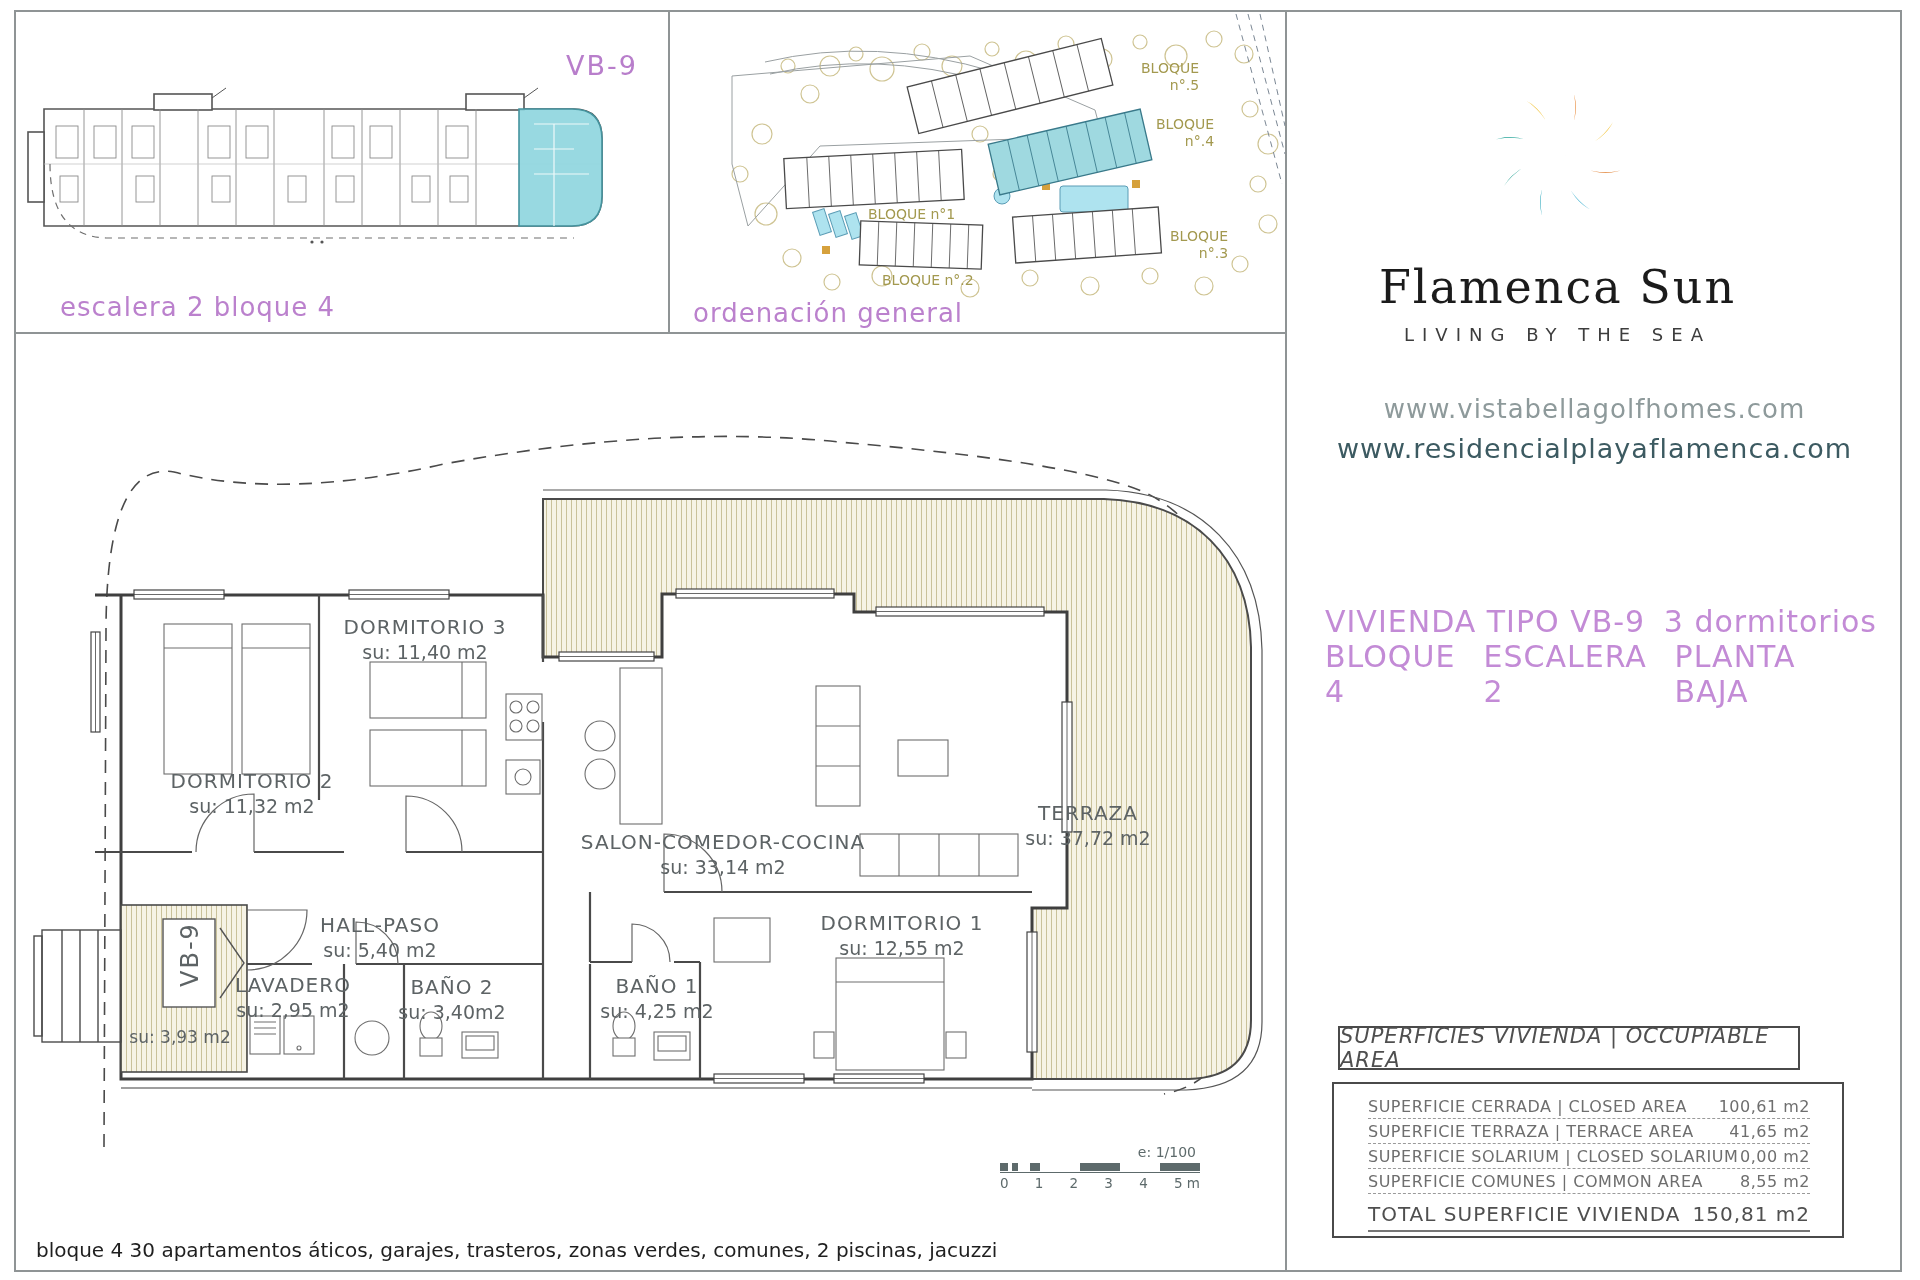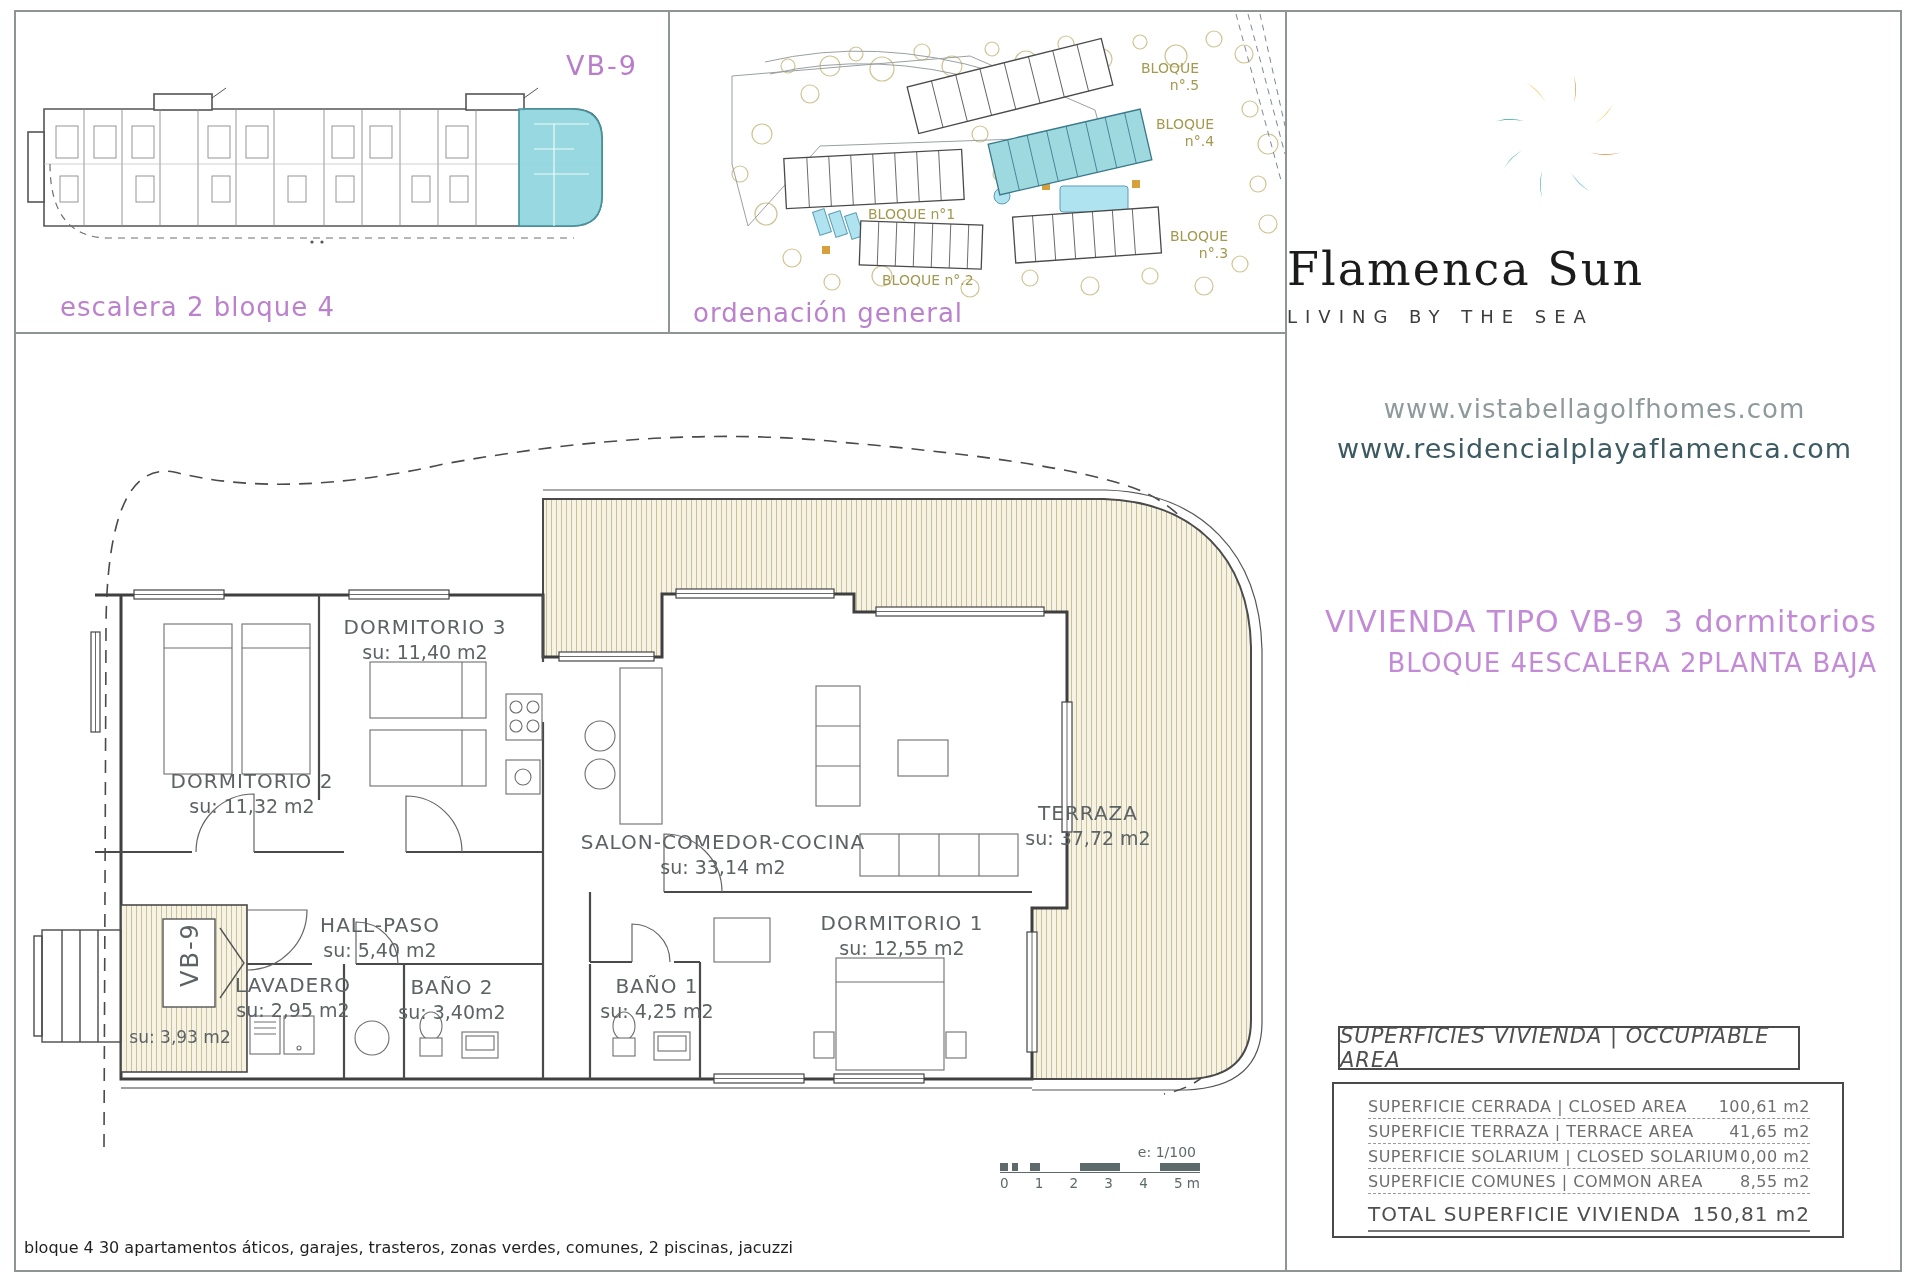--- a/index.html
+++ b/index.html
@@ -10,50 +10,50 @@
   .vline,.hline{position:absolute;background:#8f9495;}
   .cap{position:absolute;color:#bb81cd;font-size:26px;letter-spacing:1px;white-space:nowrap;}
   .unit-tag{position:absolute;color:#b87ecb;font-size:27px;letter-spacing:2px;}
   
   .plan-area{position:absolute;left:14px;top:332px;width:1271px;height:940px;}
   .rlabel{position:absolute;transform:translateX(-50%);text-align:center;white-space:nowrap;
           color:#5d6365;line-height:1.3;}
   .rlabel .rn{font-size:20px;letter-spacing:1px;}
   .rlabel .ra{font-size:19px;}
   
-  .brand{position:absolute;left:1287px;top:42px;width:541px;text-align:left;}
+  .brand{position:absolute;left:1287px;top:60px;width:541px;text-align:center;}
   .brand-name{font-family:"DejaVu Serif","Liberation Serif",serif;font-size:46px;color:#1b1b1b;
               letter-spacing:2px;margin-top:10px;}
   .brand-tag{font-size:18px;letter-spacing:8px;color:#3d3d3d;margin-top:10px;}
   .links{position:absolute;left:1287px;top:390px;width:615px;text-align:center;line-height:1.5;}
   .link1{font-size:26px;color:#8e9a9b;letter-spacing:1px;}
   .link2{font-size:27px;color:#3c5a61;letter-spacing:1px;}
   .listing{position:absolute;left:1325px;top:604px;width:552px;color:#c38bd6;}
   .listing .row1{display:flex;justify-content:space-between;font-size:30px;letter-spacing:1px;}
-  .listing .row2{display:flex;justify-content:flex-end;font-size:26px;letter-spacing:1px;margin-top:9px;}
+  .listing .row2{display:flex;justify-content:flex-end;font-size:30px;letter-spacing:1px;}
   
   .tbl-head{position:absolute;left:1338px;top:1026px;width:462px;height:44px;border:2px solid #4a4a4a;
             box-sizing:border-box;display:flex;align-items:center;justify-content:center;
             font-size:21px;color:#4f4f4f;letter-spacing:1px;font-style:italic;}
   .tbl-body{position:absolute;left:1332px;top:1082px;width:512px;height:156px;border:2px solid #4a4a4a;
             box-sizing:border-box;padding:10px 32px 0 34px;}
   .trow{display:flex;justify-content:space-between;font-size:16px;color:#6e6e6e;
         border-bottom:1px dashed #9a9a9a;padding:3px 0 2px 0;letter-spacing:.5px;}
   .ttotal{display:flex;justify-content:space-between;font-size:20px;color:#4f4f4f;
           padding:8px 0 4px 0;letter-spacing:1px;border-bottom:2px solid #777;}
   
   .scalebar{position:absolute;left:1000px;top:1144px;width:200px;color:#5d6a6b;}
   .scalebar .sc{font-size:14px;text-align:right;padding-right:4px;}
   .sbar{position:relative;height:9px;margin-top:3px;border-bottom:1.5px solid #5d6a6b;}
   .sbar i{position:absolute;top:0;height:8px;background:#5d6a6b;}
   .sticks{display:flex;justify-content:space-between;font-size:13.5px;margin-top:2px;}
   
   .f-title{position:absolute;left:36px;top:1190px;font-family:"Liberation Sans",sans-serif;
            font-weight:bold;font-size:33px;color:#111;letter-spacing:.48em;word-spacing:1.1em;white-space:nowrap;}
-  .f-sub{position:absolute;left:24px;top:1238px;font-size:16px;color:#1f1f1f;white-space:nowrap;}
+  .f-sub{position:absolute;left:36px;top:1238px;font-size:20px;color:#1f1f1f;white-space:nowrap;}
   
   .sp-label{position:absolute;color:#a3994f;font-size:14px;line-height:1.2;text-align:right;white-space:nowrap;}
   svg{display:block;}
 </style>
 </head>
 <body>
 <div class="page">
 
   <div class="frame"></div>
   <div class="vline" style="left:668px;top:10px;width:2px;height:322px;"></div>

